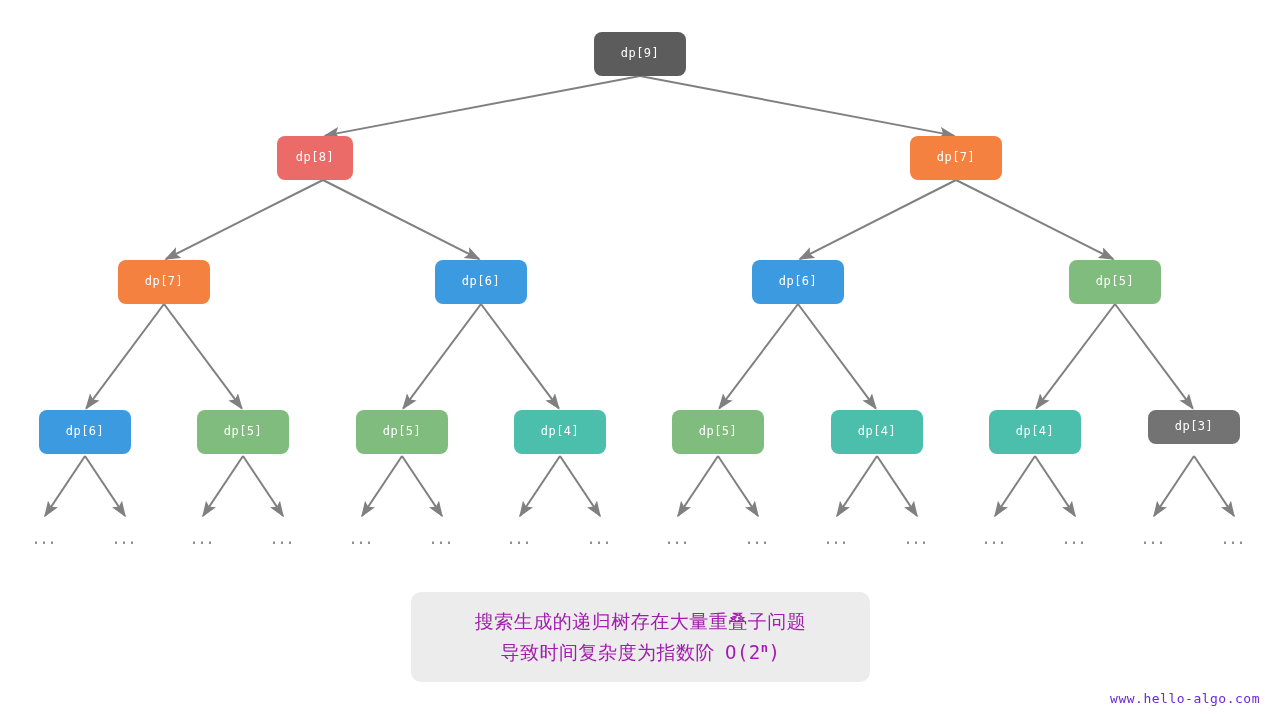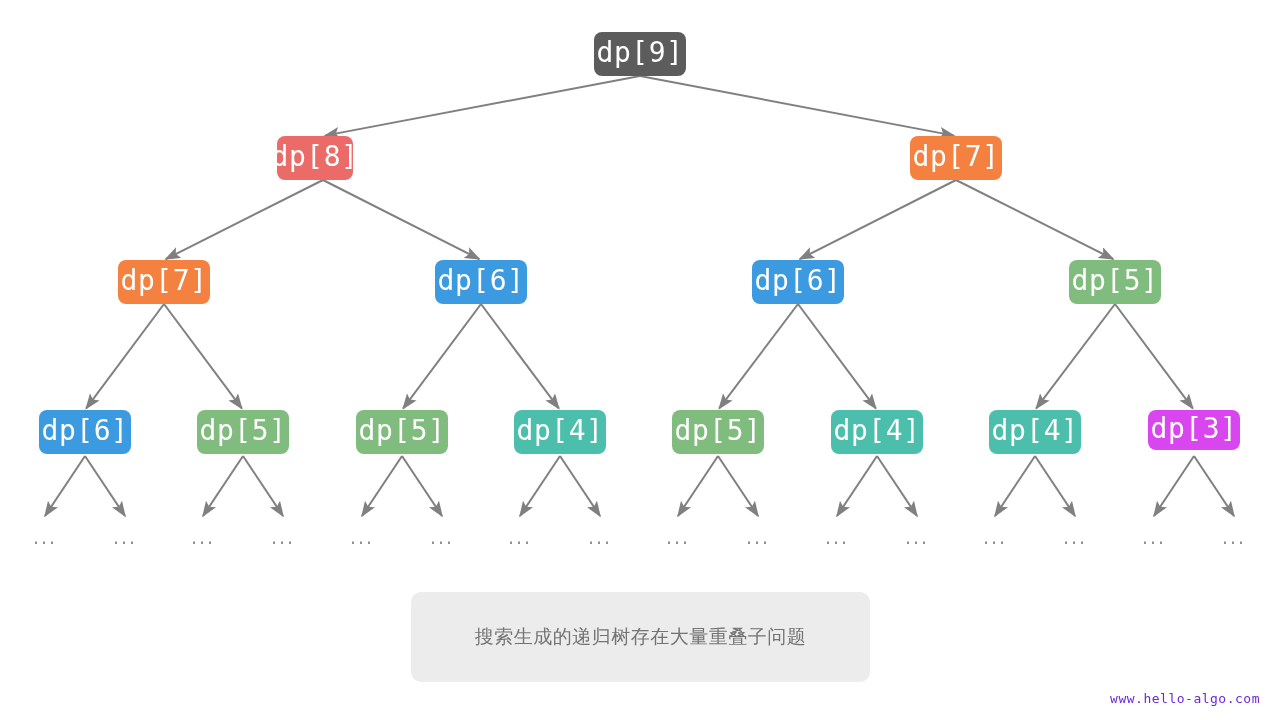--- a/index.html
+++ b/index.html
@@ -26,21 +26,21 @@
   }
   .node {
     position: absolute;
     box-sizing: border-box;
     display: flex;
     align-items: center;
     justify-content: center;
     border-radius: 8px;
     color: #ffffff;
     font-family: "DejaVu Sans Mono", monospace;
-    font-size: 28px;
+    font-size: 12px;
     letter-spacing: 0.5px;
     white-space: nowrap;
     z-index: 3;
   }
   .node .lbl {
     display: inline-block;
     line-height: 1;
     transform: translateY(-1px);
   }
   .ellipsis {
@@ -60,21 +60,21 @@
     border-radius: 10px;
     display: flex;
     flex-direction: column;
     align-items: center;
     justify-content: center;
     z-index: 4;
   }
   #caption .cap-line {
     font-family: "DejaVu Sans", sans-serif;
     font-size: 19px;
-    color: #737373;
+    color: #a21caf;
     line-height: 1.65;
     white-space: nowrap;
     letter-spacing: 0.5px;
   }
   #caption .cap-line.l2 {
     display: flex;
     align-items: baseline;
     justify-content: center;
   }
   .mono-o {
@@ -182,21 +182,21 @@
       </div>
       <div class="node" style="left: 672px; top: 410px; width: 92px; height: 44px; background: rgb(128, 188, 126);">
         <span class="lbl">dp[5]</span>
       </div>
       <div class="node" style="left: 831px; top: 410px; width: 92px; height: 44px; background: rgb(76, 190, 172);">
         <span class="lbl">dp[4]</span>
       </div>
       <div class="node" style="left: 989px; top: 410px; width: 92px; height: 44px; background: rgb(76, 190, 172);">
         <span class="lbl">dp[4]</span>
       </div>
-      <div class="node" style="left: 1148px; top: 410px; width: 92px; height: 40px; background: #d946ef;">
+      <div class="node" style="left: 1148px; top: 410px; width: 92px; height: 34px; background: #737373;">
         <span class="lbl">dp[3]</span>
       </div>
     </div>
   <div id="ellipsis-layer">
       <div class="ellipsis" style="left: 45px; top: 537px;">...</div>
       <div class="ellipsis" style="left: 125px; top: 537px;">...</div>
       <div class="ellipsis" style="left: 203px; top: 537px;">...</div>
       <div class="ellipsis" style="left: 283px; top: 537px;">...</div>
       <div class="ellipsis" style="left: 362px; top: 537px;">...</div>
       <div class="ellipsis" style="left: 442px; top: 537px;">...</div>
@@ -207,17 +207,21 @@
       <div class="ellipsis" style="left: 837px; top: 537px;">...</div>
       <div class="ellipsis" style="left: 917px; top: 537px;">...</div>
       <div class="ellipsis" style="left: 995px; top: 537px;">...</div>
       <div class="ellipsis" style="left: 1075px; top: 537px;">...</div>
       <div class="ellipsis" style="left: 1154px; top: 537px;">...</div>
       <div class="ellipsis" style="left: 1234px; top: 537px;">...</div>
     </div>
 
   <div id="caption" style="left: 411px; top: 592px; width: 459px; height: 90px; background: rgb(236, 236, 236);">
     <div class="cap-line l1">搜索生成的递归树存在大量重叠子问题</div>
+    <div class="cap-line l2">
+      <span>导致时间复杂度为指数阶</span>
+      <span class="mono-o"><span>O(2</span><sup>n</sup><span>)</span></span>
+    </div>
   </div>
 
   <div id="watermark">www.hello-algo.com</div>
 
 </div>
 
 </body></html>

